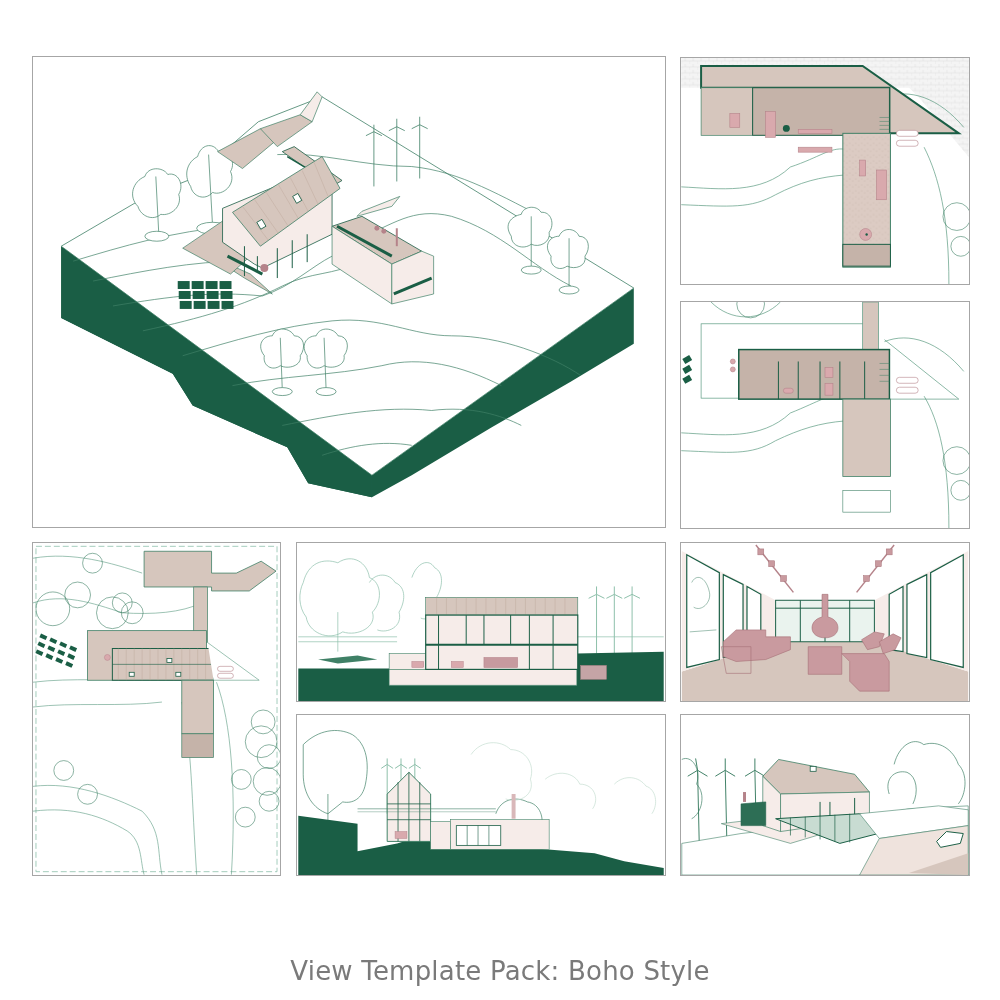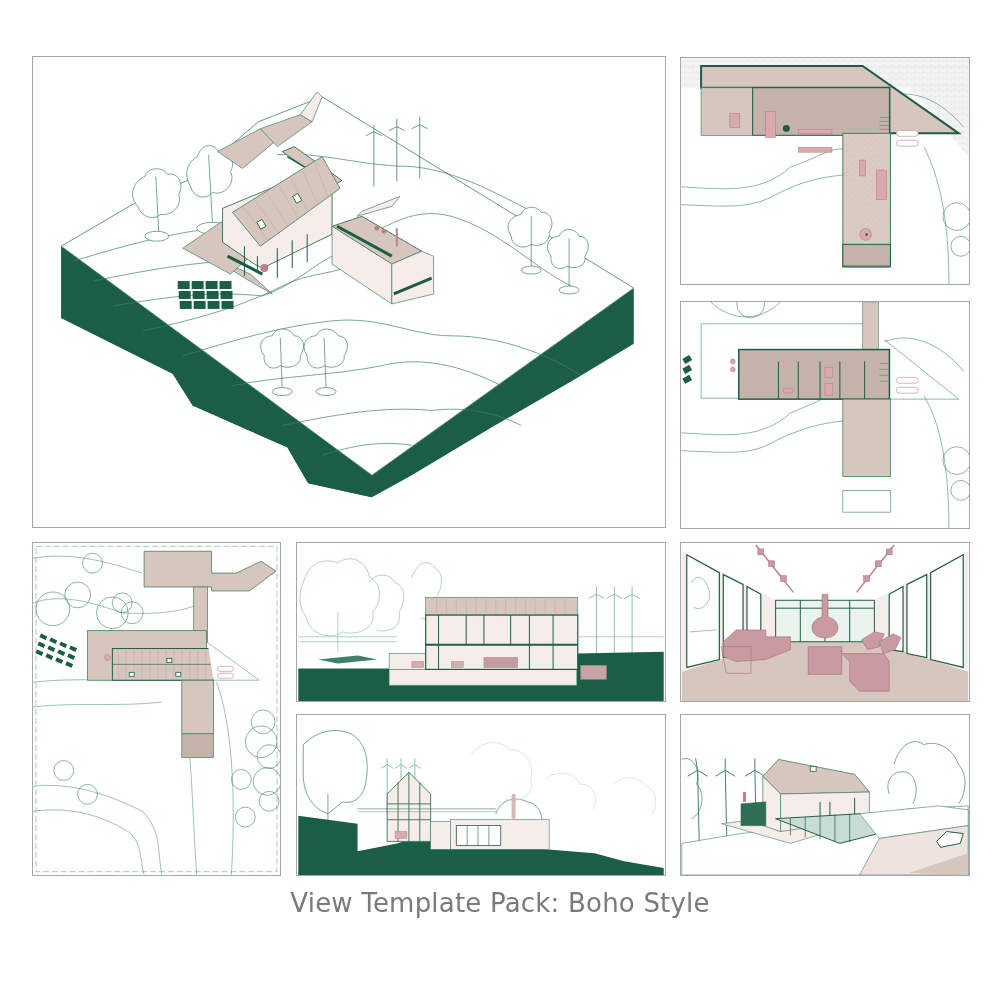--- a/index.html
+++ b/index.html
@@ -1,19 +1,19 @@
 <!DOCTYPE html>
 <html><head>
 <meta charset="utf-8">
 <style>
   html,body{margin:0;padding:0;background:#ffffff;}
   body{width:1000px;height:1000px;position:relative;overflow:hidden;font-family:"DejaVu Sans","Liberation Sans",sans-serif;}
   .panel{position:absolute;box-sizing:border-box;border:1px solid #a6a6a6;background:#fff;overflow:hidden;}
   .panel svg{position:absolute;left:0;top:0;width:100%;height:100%;display:block;}
-  .caption{position:absolute;left:0;width:1000px;top:888px;text-align:center;font-size:26px;color:#7a7a7a;letter-spacing:0.2px;font-family:"DejaVu Sans","Liberation Sans",sans-serif;}
+  .caption{position:absolute;left:0;width:1000px;top:956px;text-align:center;font-size:26px;color:#7a7a7a;letter-spacing:0.2px;font-family:"DejaVu Sans","Liberation Sans",sans-serif;}
   .sr{position:absolute;width:1px;height:1px;overflow:hidden;clip:rect(0 0 0 0);}
 </style>
 </head>
 <body>
 
 <div class="panel" style="left:32px;top:56px;width:634px;height:472px;">
   <span class="sr">Axonometric site view</span>
   <svg viewBox="0 0 634 472">
 
     <path d="M28 190 L28 262 L140 318 L160 350 L255 392 L276 428 L340 442 L340 410 L28 190 Z" fill="#1a5e45"></path>

